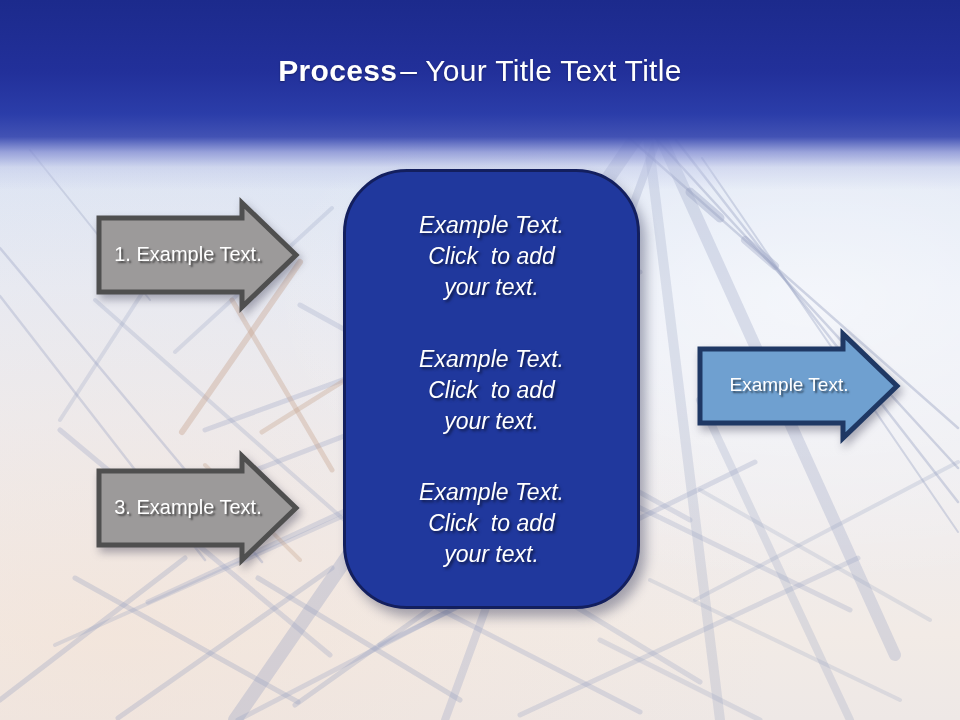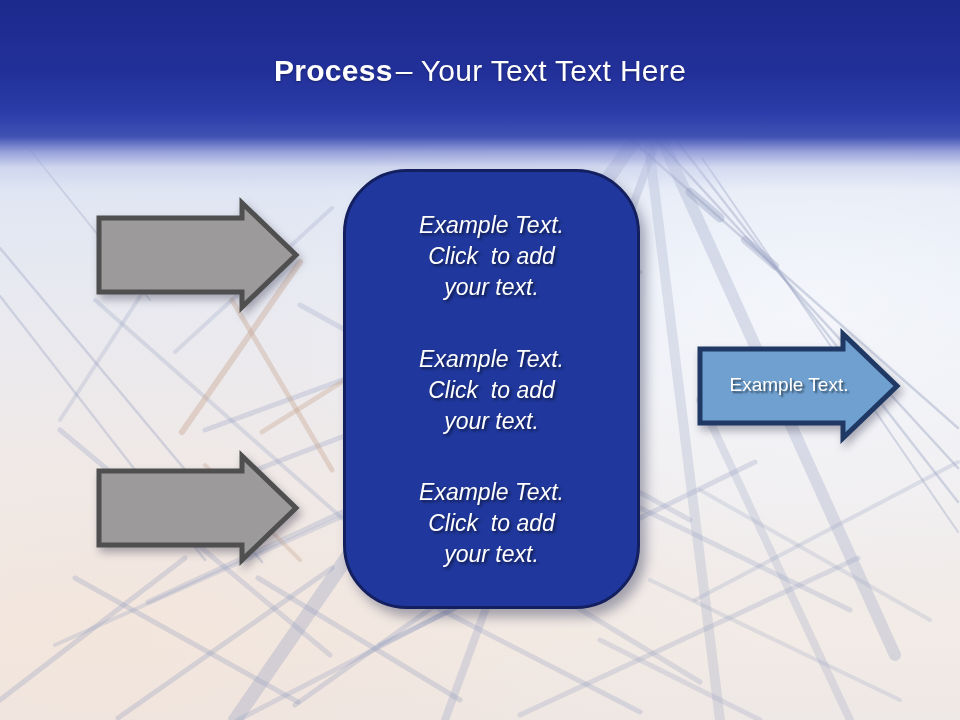--- a/index.html
+++ b/index.html
@@ -114,35 +114,37 @@
       <line x1="300" y1="262" x2="182" y2="432" stroke-width="6" opacity="0.42"></line>
       <line x1="232" y1="300" x2="332" y2="470" stroke-width="5" opacity="0.40"></line>
       <line x1="262" y1="432" x2="425" y2="330" stroke-width="5" opacity="0.38"></line>
       <line x1="205" y1="465" x2="300" y2="560" stroke-width="4" opacity="0.36"></line>
     </g>
   </svg>
 
   <header class="titlebar">
     <h1 class="title">
       <span class="t-strong">Process</span>
-      <span class="t-rest">– Your Text Text Here</span>
+      <span class="t-rest">– Your Title Text Title</span>
     </h1>
   </header>
 
   <div class="shape" style="left:96px;top:199px;width:205px;height:112px">
     <svg width="205" height="112" viewBox="0 0 205 112">
       <polygon class="arrow-poly-step" points="3,19 146,19 146,4 200,56 146,108 146,93 3,93"></polygon>
     </svg>
+    <span class="step-label">1. Example Text.</span>
   </div>
 
 
   <div class="shape" style="left:96px;top:452px;width:205px;height:112px">
     <svg width="205" height="112" viewBox="0 0 205 112">
       <polygon class="arrow-poly-step" points="3,19 146,19 146,4 200,56 146,108 146,93 3,93"></polygon>
     </svg>
+    <span class="step-label">3. Example Text.</span>
   </div>
 
   <div class="panel">
     <p class="tblock" style="margin:0">
       <span class="line">Example Text.</span>
       <span class="line">Click  to add</span>
       <span class="line">your text.</span>
     </p>
     <p class="tblock" style="margin:0">
       <span class="line">Example Text.</span>

